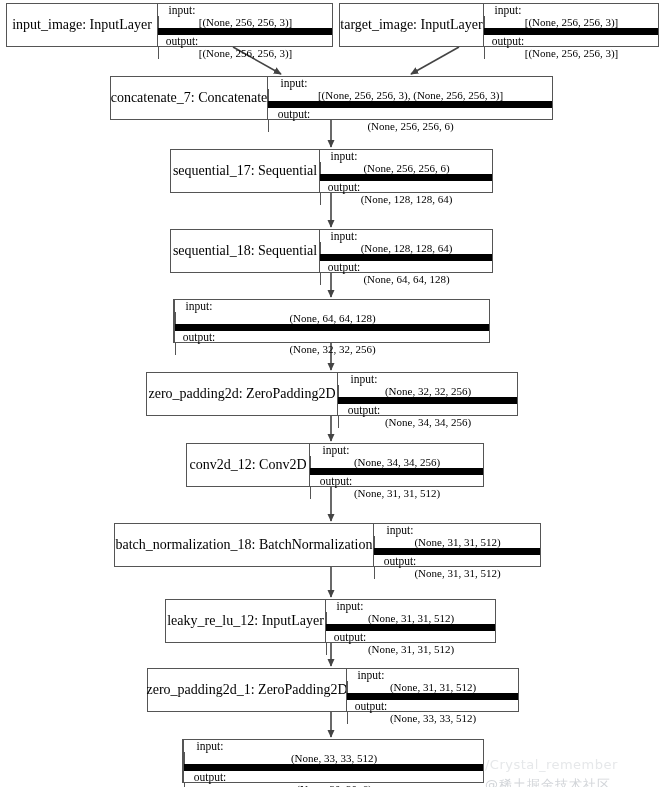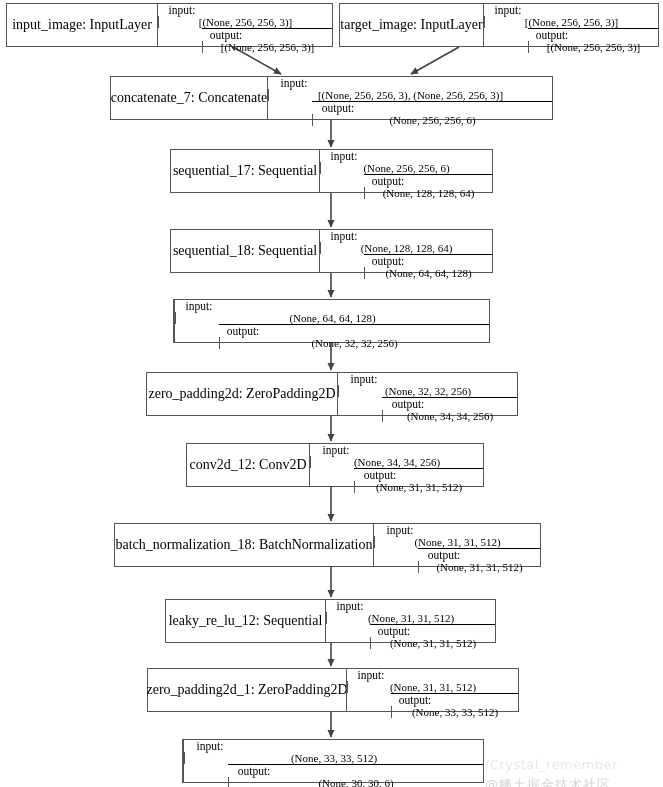--- a/index.html
+++ b/index.html
@@ -34,21 +34,21 @@
     display:flex;flex-direction:column;
     border-left:1px solid #555555;
     box-sizing:border-box;
   }
   .io-row{
     display:flex;flex-direction:column;
     flex:1 1 0;
     box-sizing:border-box;
     justify-content:center;
   }
-  .io-row + .io-row{border-top:1px solid #000000;margin-left:44px;}
+  .io-row + .io-row{border-top:7px solid #000000;}
   .io-key{
     display:flex;align-items:center;justify-content:center;
     font-size:11.5px;
     color:#000000;
     white-space:nowrap;
     padding:0 6px;
     box-sizing:border-box;
   }
   .io-val{
     display:flex;align-items:center;justify-content:center;
@@ -226,21 +226,21 @@
       <div class="io-val">(None, 31, 31, 512)</div>
     </div>
     <div class="io-row">
       <div class="io-key" style="width:52px;">output:</div>
       <div class="io-val">(None, 31, 31, 512)</div>
     </div>
   </div>
 </div>
 
 <div class="node" style="left:165px;top:599px;width:331px;height:44px;">
-  <div class="node-name" style="width:159px;">leaky_re_lu_12: Sequential</div>
+  <div class="node-name" style="width:159px;">leaky_re_lu_12: InputLayer</div>
   <div class="node-io" style="flex:1 1 auto;">
     <div class="io-row">
       <div class="io-key" style="width:48px;">input:</div>
       <div class="io-val">(None, 31, 31, 512)</div>
     </div>
     <div class="io-row">
       <div class="io-key" style="width:48px;">output:</div>
       <div class="io-val">(None, 31, 31, 512)</div>
     </div>
   </div>

